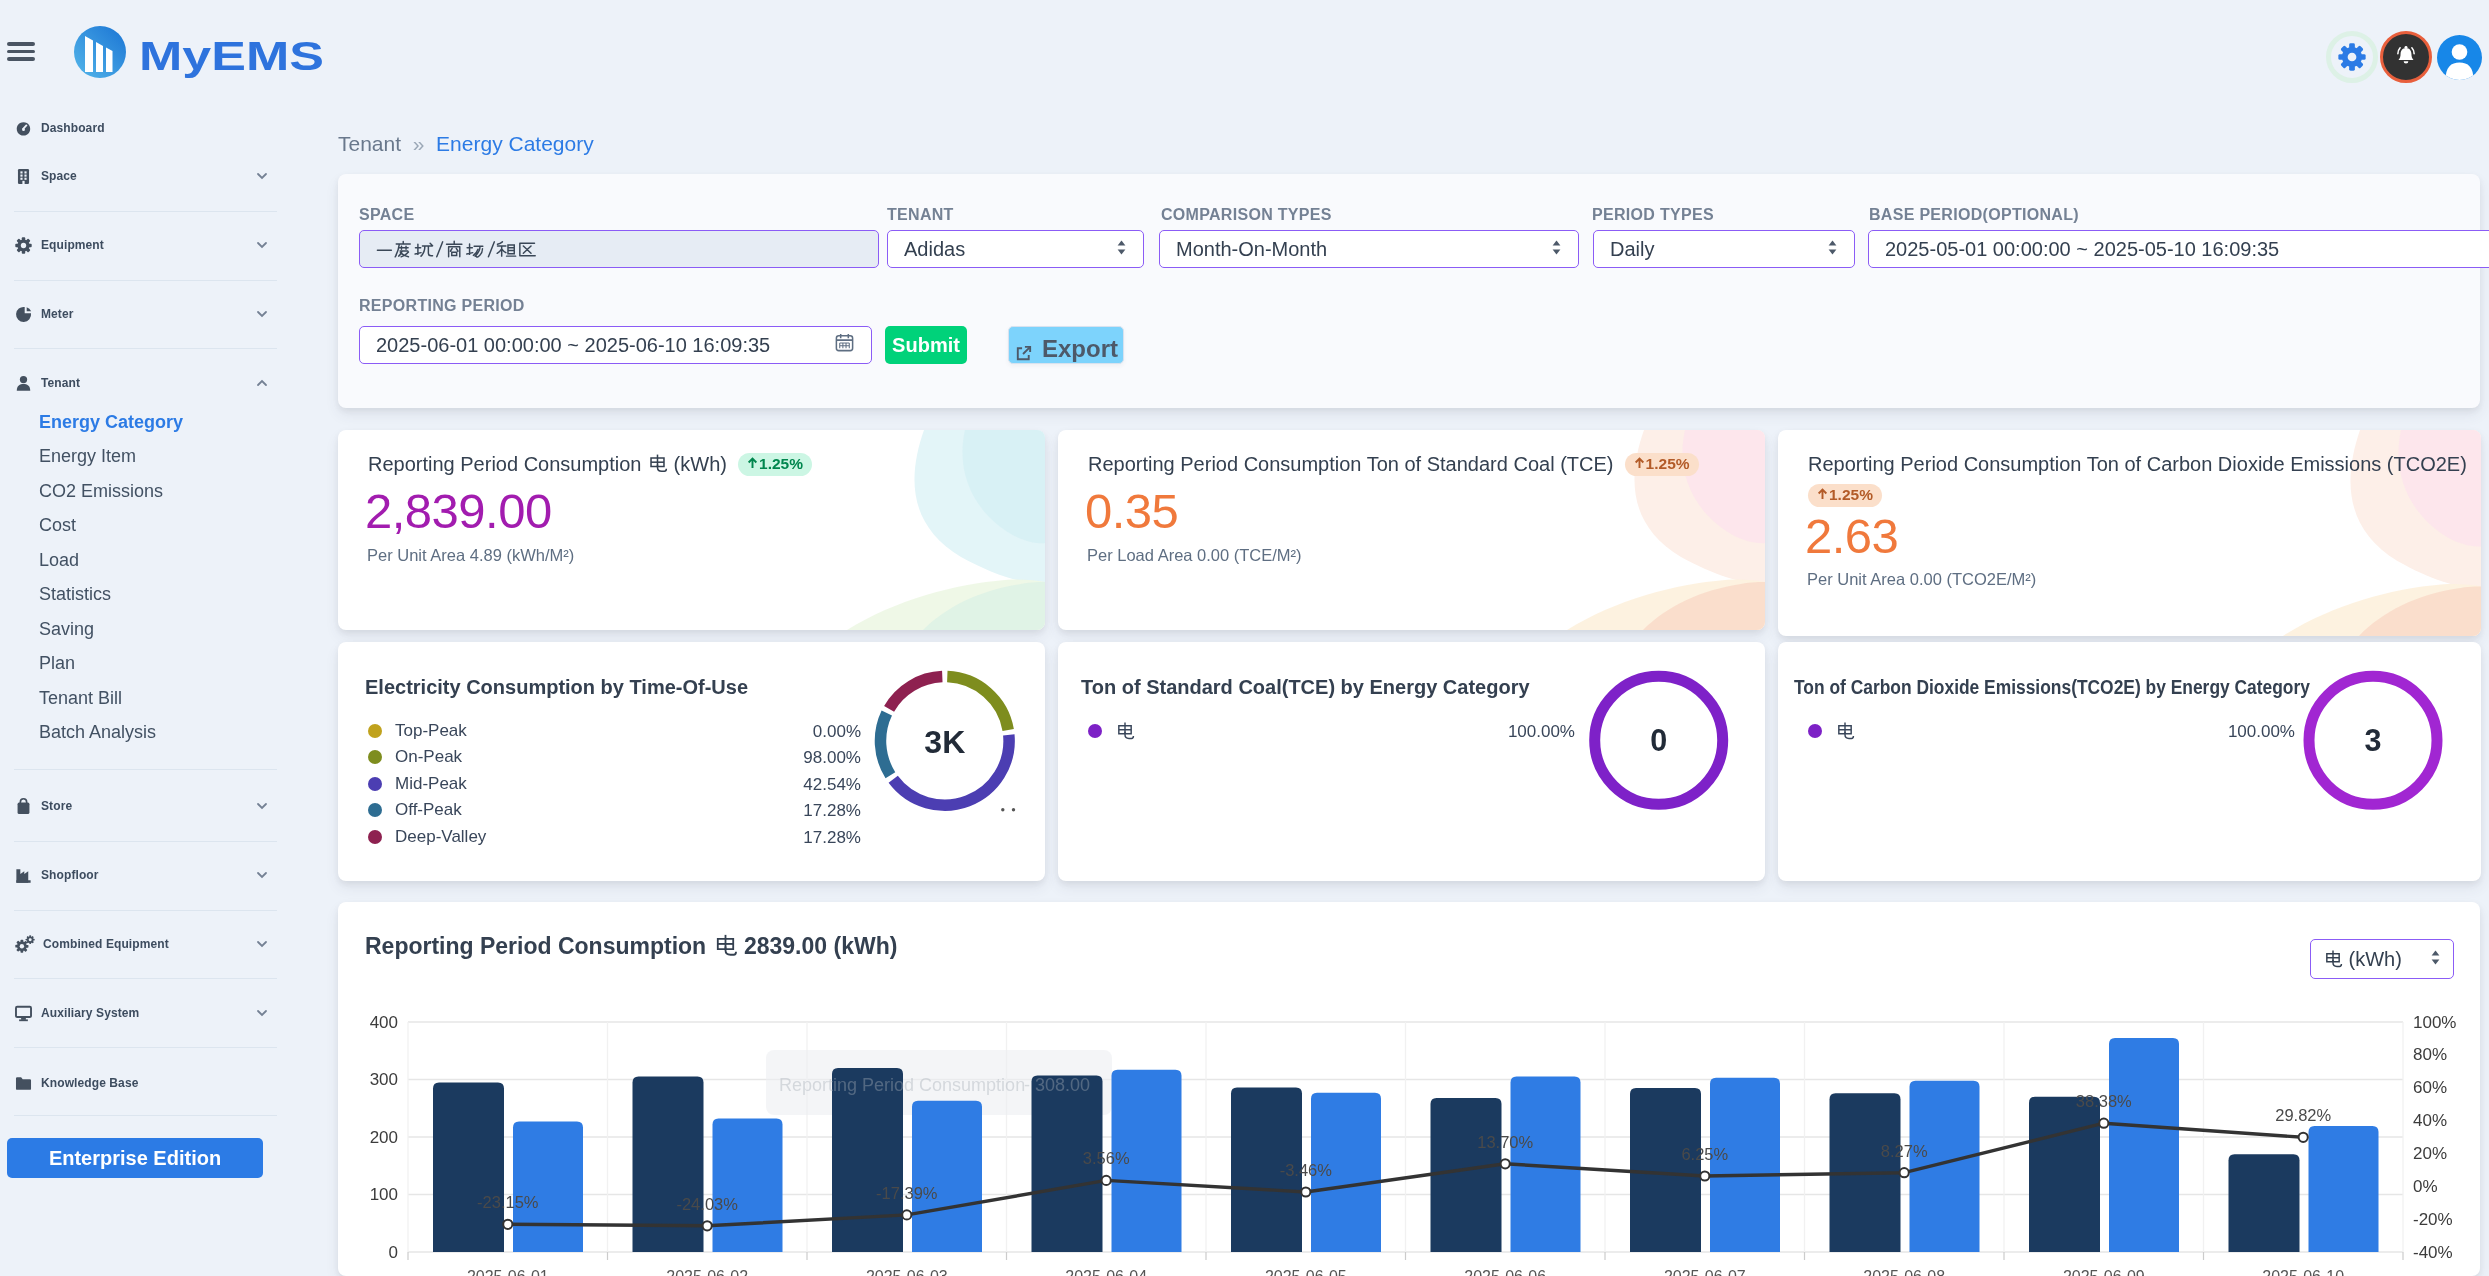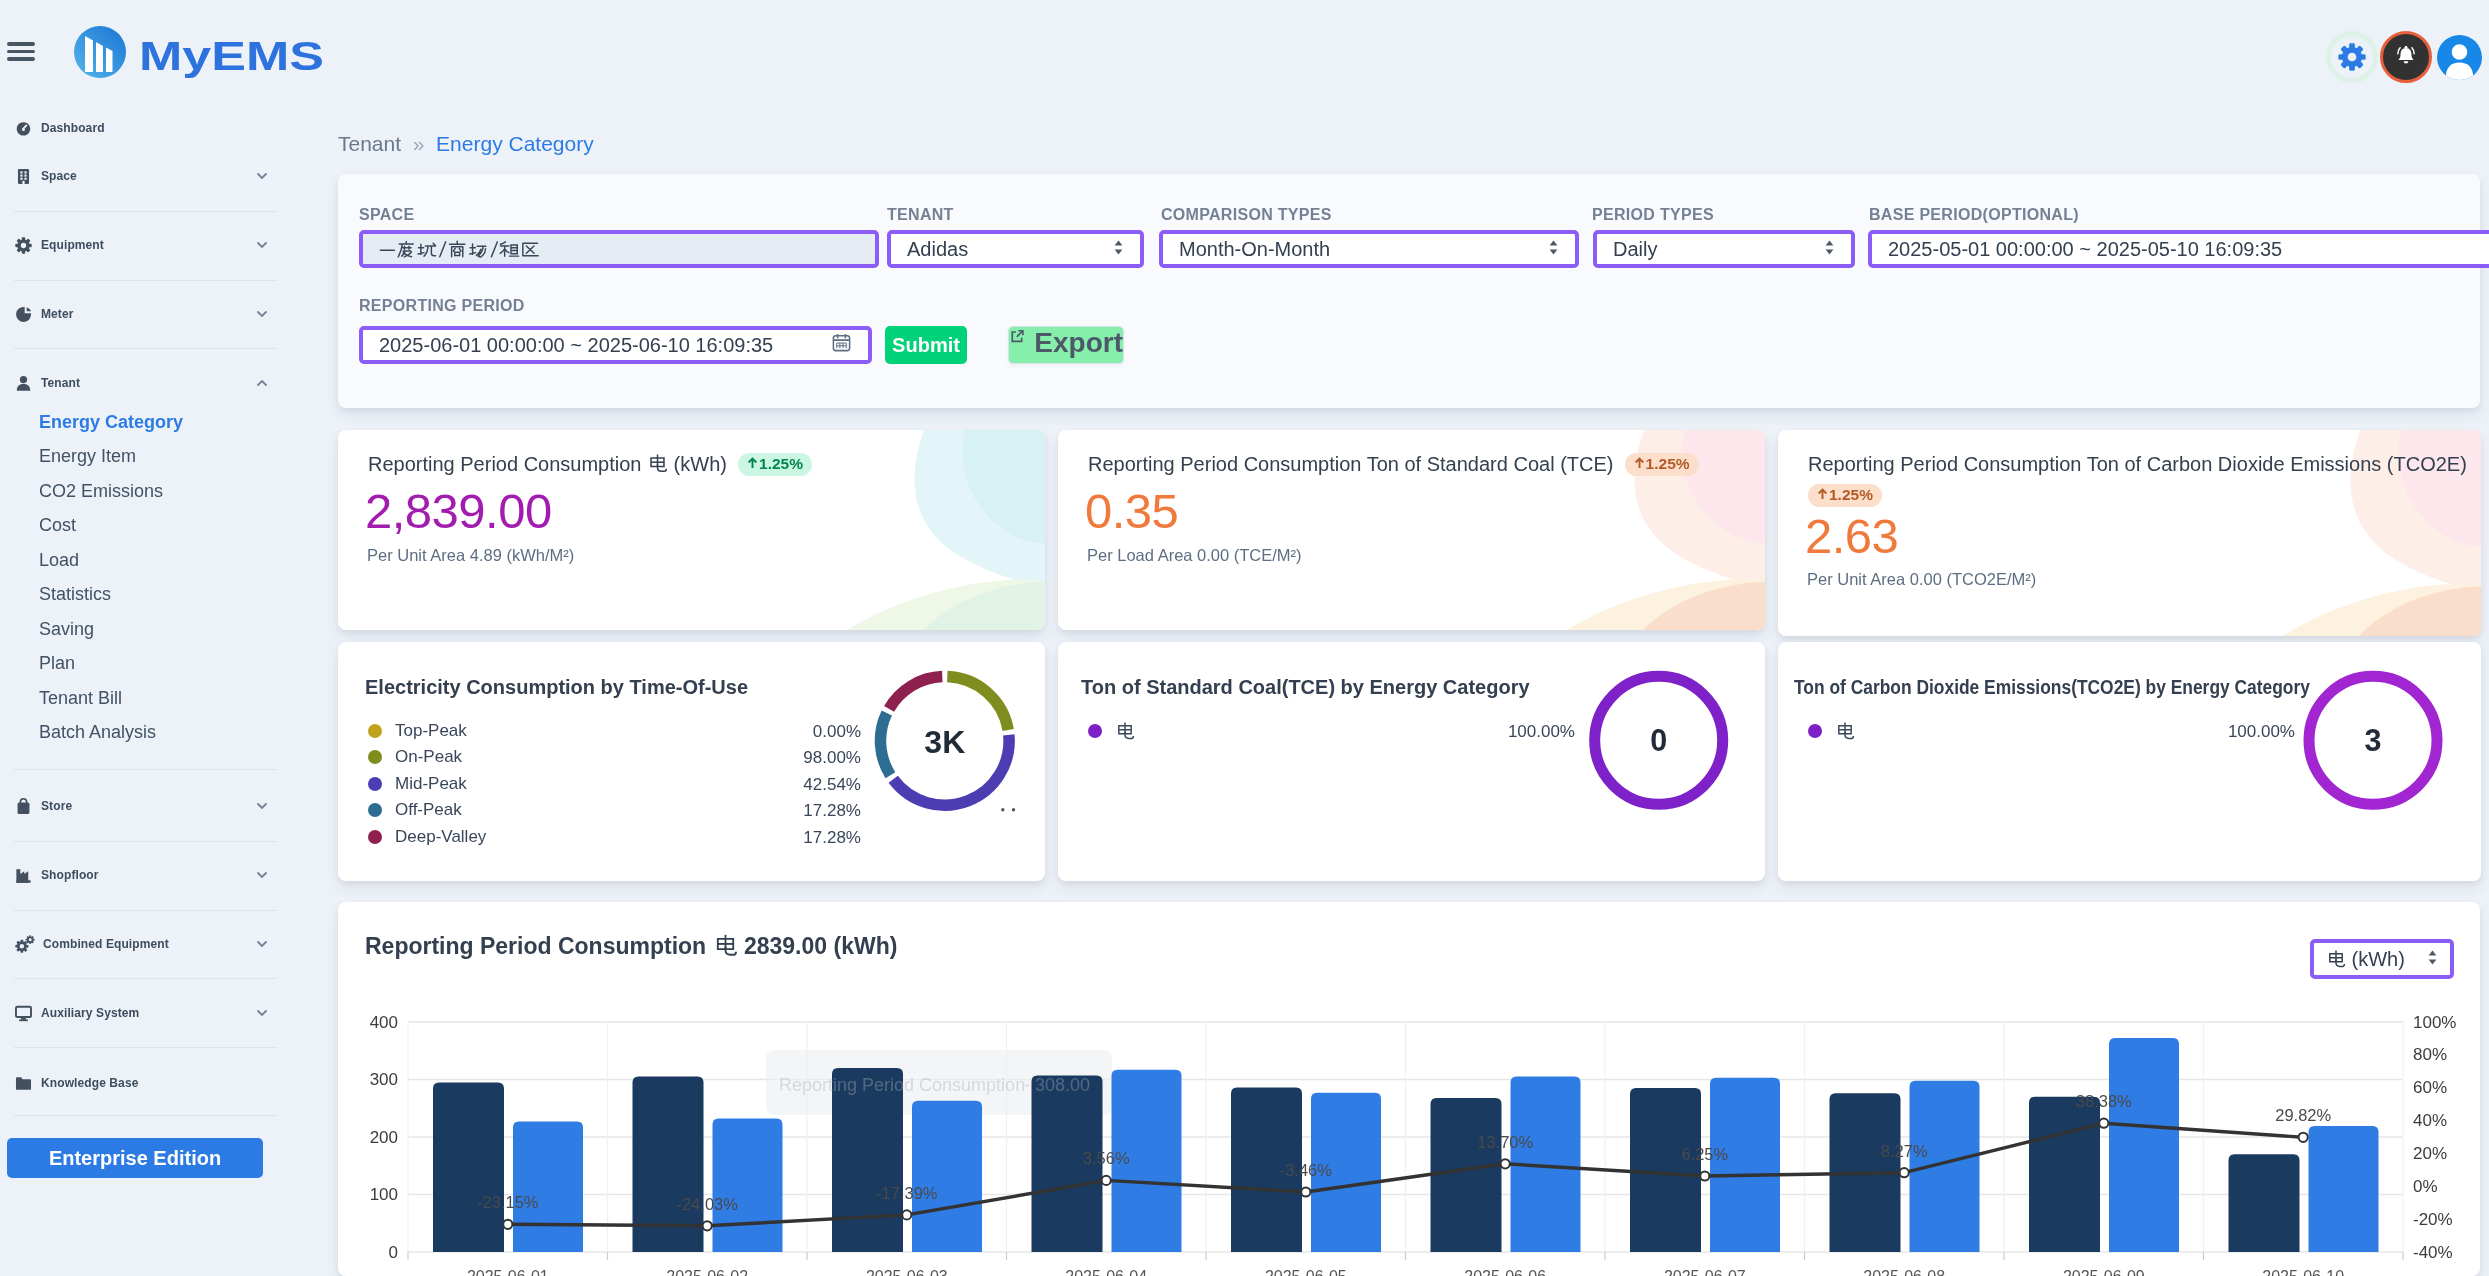--- a/index.html
+++ b/index.html
@@ -5,21 +5,21 @@
 .abs {position:absolute}
 .card {position:absolute;background:#fff;border-radius:8px;box-shadow:0 7px 14px rgba(65,69,88,.08),0 3px 6px rgba(0,0,0,.06);overflow:hidden}
 .trow {position:absolute;left:14px;width:263px;height:48px;display:flex;align-items:center}
 .trow .mi {flex:0 0 auto;margin-right:8px}
 .tlab {font-size:12px;font-weight:600;color:#3d4c5f;letter-spacing:.1px;white-space:nowrap}
 .chev {width:14px;height:14px;margin-left:auto;margin-right:8px}
 .srow {position:absolute;left:39px;font-size:18px;font-weight:500;color:#425163}
 .srow.act {color:#2c7be5;font-weight:600}
 .sdiv {position:absolute;left:14px;width:263px;border-top:1px solid #dce5ef}
 .lab {position:absolute;font-size:16px;font-weight:700;color:#748194;letter-spacing:.3px}
-.inp {position:absolute;height:38px;background:#fff;border:4px solid #8b5cf6;border-radius:5px;font-size:20px;color:#344050;display:flex;align-items:center;padding:0 16px}
+.inp {position:absolute;height:38px;background:#fff;border:1px solid #8b5cf6;border-radius:5px;font-size:20px;color:#344050;display:flex;align-items:center;padding:0 16px}
 .ud {margin-left:auto}
 .ctitle {position:absolute;font-size:20px;font-weight:500;color:#344050}
 .btitle {position:absolute;font-size:20px;font-weight:700;color:#344050}
 .badge {display:inline-block;font-size:15.5px;font-weight:700;border-radius:13px;padding:2px 9px 3px;vertical-align:2px}
 .bgreen {background:#ccf6e4;color:#00864e}
 .borange {background:#fbdfca;color:#b35b28}
 .bignum {position:absolute;font-size:49px;color:#a21caf;letter-spacing:-.5px}
 .pua {position:absolute;font-size:16.5px;color:#5e6e82}
 .leg {position:absolute;display:flex;align-items:center;font-size:17px;color:#39465a}
 .dot {width:14px;height:14px;border-radius:50%;margin-right:13px}
@@ -290,21 +290,21 @@
         <path d="M7,2 V6.5 M15,2 V6.5 M2.5,8.5 H19.5" stroke="#5e6e82" stroke-width="1.6" fill="none"></path>
         <path d="M6,11.5 H16 M6,14.5 H16 M6,11.5 V17 M9.3,11.5 V17 M12.6,11.5 V17 M16,11.5 V17" stroke="#5e6e82" stroke-width="1.1" fill="none"></path>
       </svg></span></div>
 <div class="lab" style="left:359px;top:297px">REPORTING PERIOD</div>
 <div class="inp" style="left:359px;top:326px;width:513px">2025-06-01 00:00:00 ~ 2025-06-10 16:09:35<span class="ud"><svg viewBox="0 0 22 22" style="width:21px;height:21px">
         <rect x="2.5" y="4" width="17" height="15.5" rx="2.5" fill="none" stroke="#5e6e82" stroke-width="1.6"></rect>
         <path d="M7,2 V6.5 M15,2 V6.5 M2.5,8.5 H19.5" stroke="#5e6e82" stroke-width="1.6" fill="none"></path>
         <path d="M6,11.5 H16 M6,14.5 H16 M6,11.5 V17 M9.3,11.5 V17 M12.6,11.5 V17 M16,11.5 V17" stroke="#5e6e82" stroke-width="1.1" fill="none"></path>
       </svg></span></div>
 <div class="abs" style="left:885px;top:326px;width:82px;height:38px;background:#00d27a;border-radius:5px;color:#fff;font-size:20px;font-weight:600;display:flex;align-items:center;justify-content:center">Submit</div>
-<div class="abs" style="left:1008px;top:326px;width:116px;height:38px;background:#86efac;border:1px solid #d8e2ef;border-radius:5px;color:#4d5969;font-size:28px;font-weight:600;display:flex;align-items:flex-start;justify-content:center;box-shadow:0 2px 4px rgba(65,69,88,.06)"><svg viewBox="0 0 20 20" style="width:19px;height:19px;margin-right:9px;vertical-align:-3px">
+<div class="abs" style="left:1008px;top:326px;width:116px;height:38px;background:#7dd3fc;border:1px solid #d8e2ef;border-radius:5px;color:#4d5969;font-size:24px;font-weight:600;display:flex;align-items:flex-end;justify-content:center;box-shadow:0 2px 4px rgba(65,69,88,.06)"><svg viewBox="0 0 20 20" style="width:19px;height:19px;margin-right:9px;vertical-align:-3px">
       <path d="M8.5,4.5 H4 V16 H15.5 V11.5" fill="none" stroke="#4d5969" stroke-width="2"></path>
       <path d="M9.5,10.5 L16.5,3.5" stroke="#4d5969" stroke-width="2"></path>
       <path d="M11.5,3 H17 V8.5" fill="none" stroke="#4d5969" stroke-width="2"></path>
     </svg>Export</div>
 
 <div class="card" style="left:338px;top:430px;width:707px;height:200px">
     <svg width="250" height="210" viewBox="0 0 250 200" style="position:absolute;right:0;top:0;height:100%" preserveAspectRatio="none">
 <path d="M129,0 C112,48 114,96 166,127 C202,147 233,155 250,153 L250,0 Z" fill="#e3f5f8"></path>
 <path d="M170,0 C161,40 176,80 216,104 C228,111 242,114 250,113 L250,0 Z" fill="#d6f0f4" opacity="0.85"></path>
 <path d="M52,200 C100,170 160,154 210,150 C226,149 240,150 250,152 L250,200 Z" fill="#eef8e6" opacity="0.95"></path>

